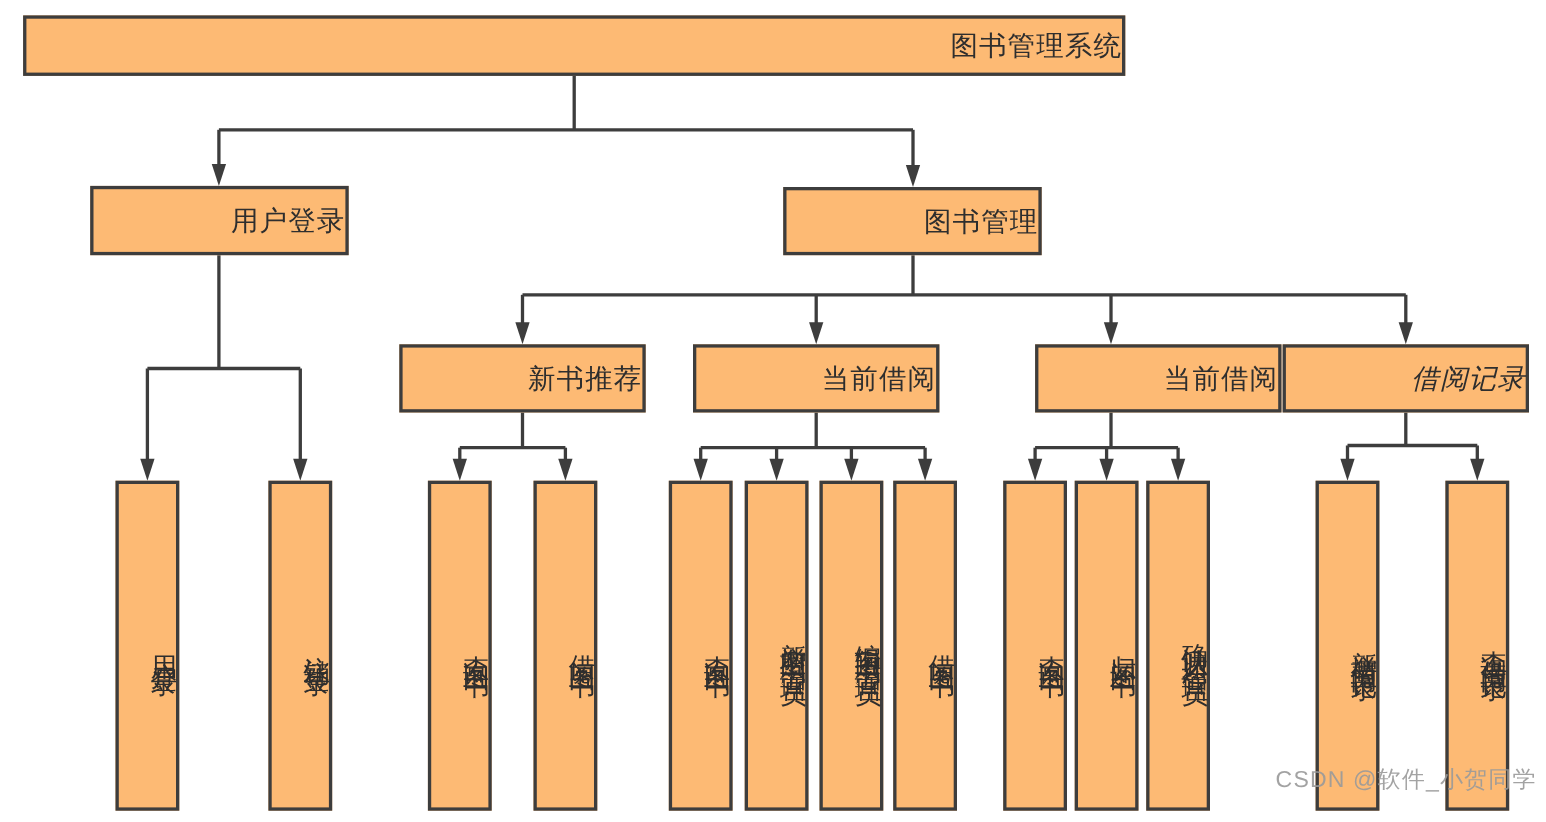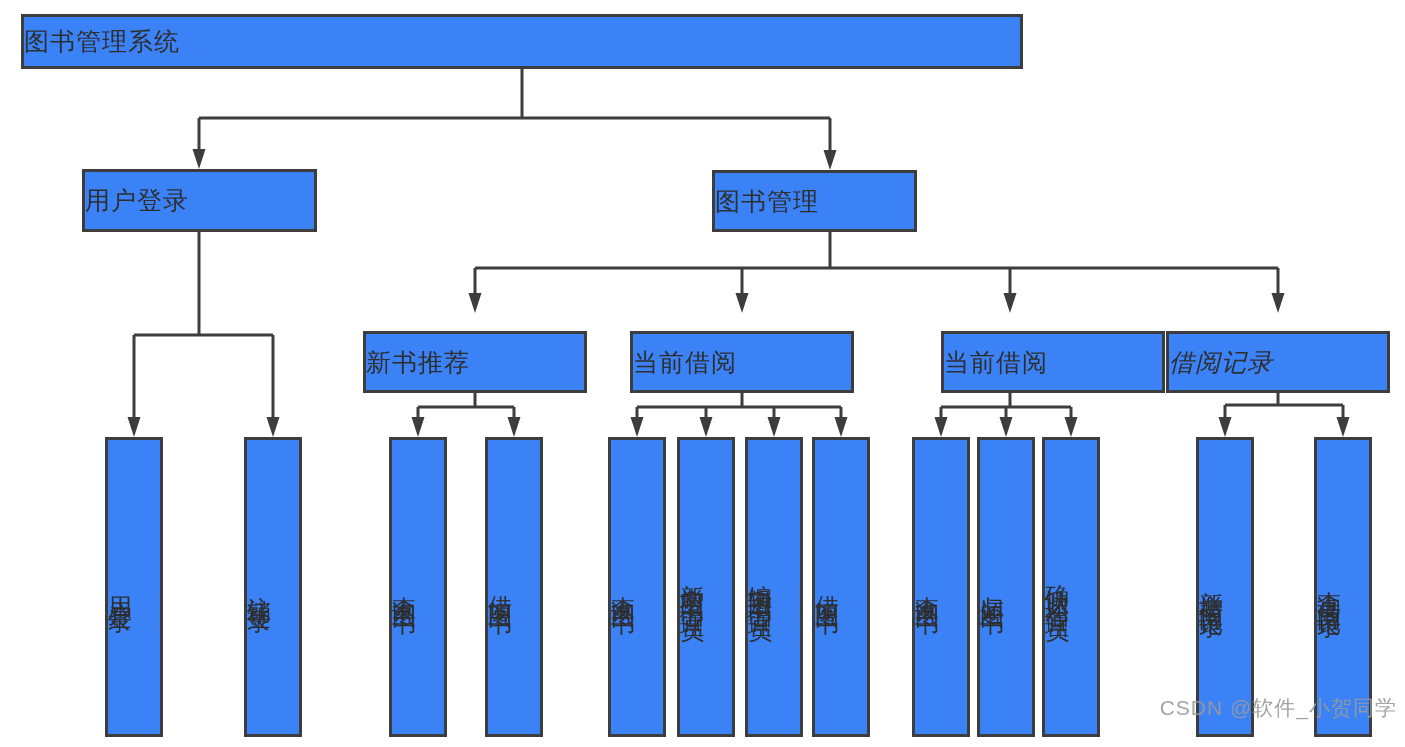--- a/index.html
+++ b/index.html
@@ -9,41 +9,41 @@
   }
   *{box-sizing:border-box;margin:0;padding:0;}
   html,body{width:1405px;height:747px;background:#ffffff;overflow:hidden;}
   body{font-family:"Liberation Sans","DejaVu Sans",sans-serif;position:relative;}
   .stage{position:absolute;left:0;top:0;width:1405px;height:747px;}
   svg.wires{position:absolute;left:0;top:0;z-index:0;}
   svg.wires path{stroke:var(--line);stroke-width:3;fill:none;}
   svg.wires polygon{fill:var(--line);stroke:none;}
   .hbox,.vbox{
     position:absolute;
-    background:#3b82f6;
+    background:#fdba74;
     border:3px solid var(--line);
-    display:flex;align-items:center;justify-content:flex-start;
+    display:flex;align-items:center;justify-content:flex-end;
     z-index:1;
   }
   .hbox .label{
     font-size:25px;color:var(--text);letter-spacing:1px;white-space:nowrap;
   }
   .vbox .vlabel{
     writing-mode:vertical-rl;
     text-orientation:mixed;
     font-size:24px;line-height:1;
     letter-spacing:5px;
     color:var(--text);
     white-space:nowrap;
   }
   
   .n-root{left:21px;top:14px;width:1002px;height:55px;}
   .n-userlogin{left:82px;top:169px;width:235px;height:63px;}
-  .n-bookmgmt{left:712px;top:170px;width:205px;height:62px;}
-  .n-l3{top:331px;width:224px;height:62px;}
+  .n-bookmgmt{left:712px;top:170px;width:235px;height:62px;}
+  .n-l3{top:313px;width:224px;height:62px;}
   .n-newbook{left:363px;}
   .n-borrow{left:630px;}
   .n-current{left:898px;margin-left:43px;}
   .n-records{left:1166px;font-style:italic;}
   .vbox{top:437px;width:58px;height:300px;}
   .v-1a{left:105px;}  .v-1b{left:244px;}
   .v-2a{left:389px;}  .v-2b{left:485px;}
   .v-3a{left:608px;}  .v-3b{left:677px;}  .v-3c{left:745px;}  .v-3d{left:812px;}
   .v-4a{left:912px;}  .v-4b{left:977px;}  .v-4c{left:1042px;}
   .v-5a{left:1196px;} .v-5b{left:1314px;}

